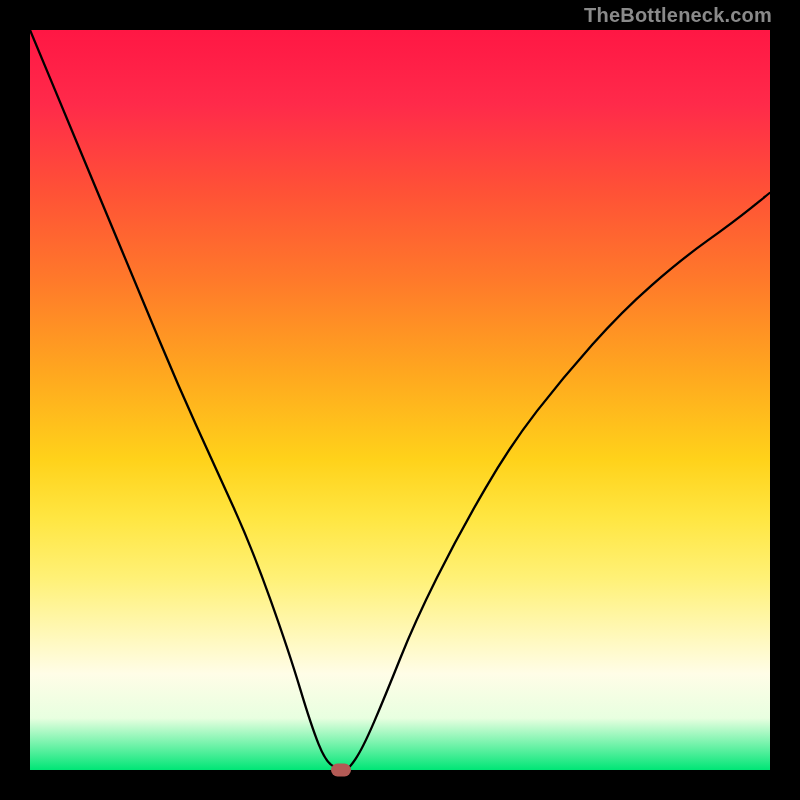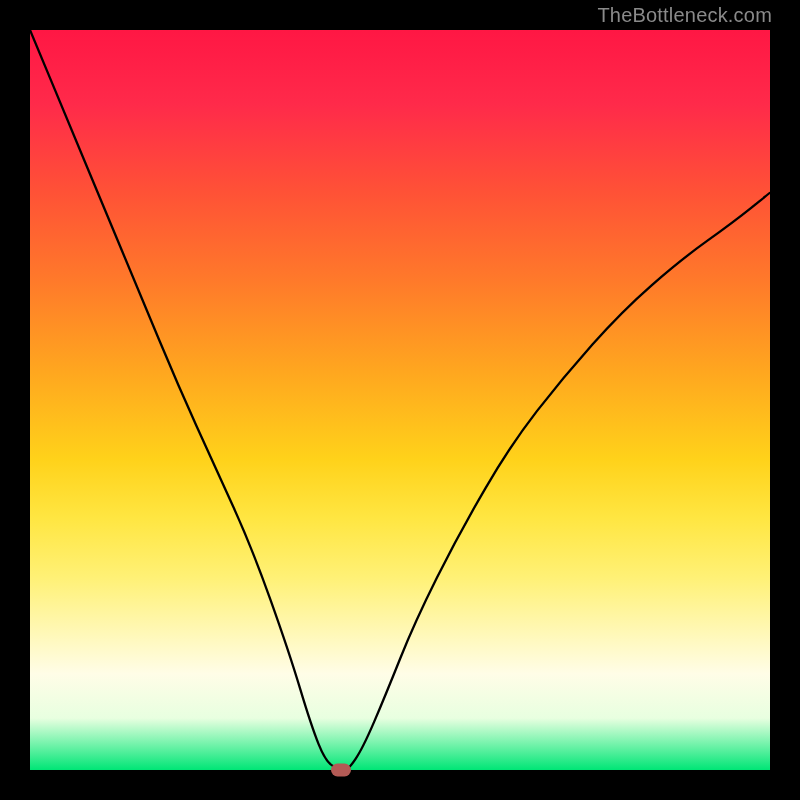--- a/index.html
+++ b/index.html
@@ -39,21 +39,21 @@
     position: absolute;
     left: 0; top: 0;
     width: 100%; height: 100%;
   }
   .watermark {
     position: absolute;
     top: 4px;
     right: 28px;
     color: #8a8a8a;
     font-size: 20px;
-    font-weight: 400;
+    font-weight: 700;
     letter-spacing: 0.2px;
     user-select: none;
   }
   .marker {
     position: absolute;
     width: 20px;
     height: 13px;
     border-radius: 7px;
     background: #b35a55;
     transform: translate(-50%, -50%);

